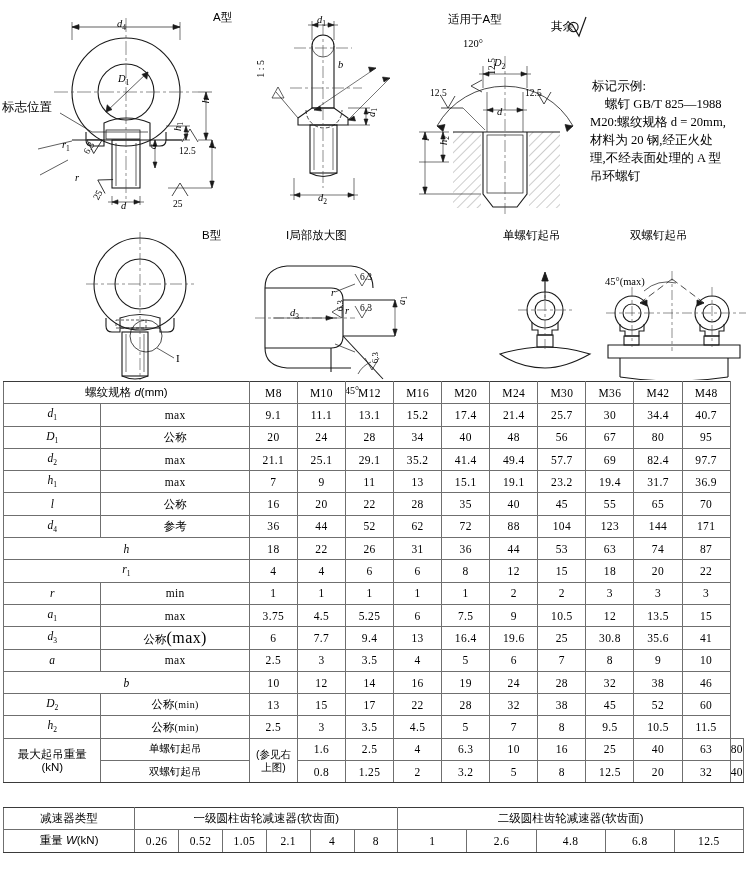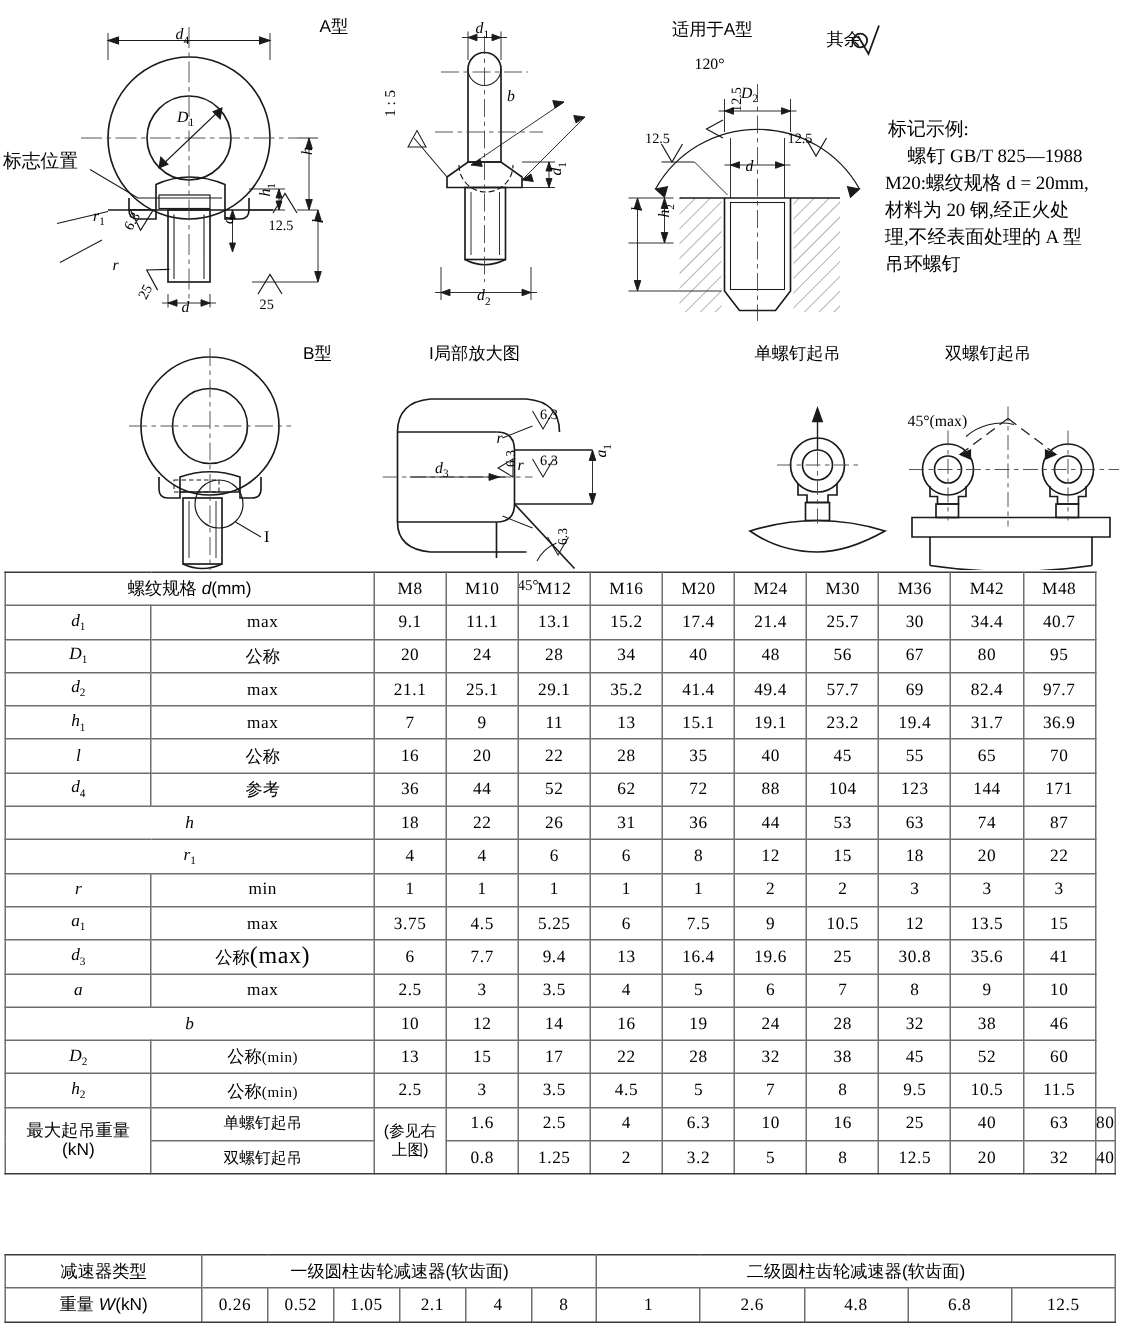--- a/index.html
+++ b/index.html
@@ -17,21 +17,21 @@
 
   svg{display:block;}
   .mk{position:absolute;}
 
   
   .note{position:absolute;font-size:12.6px;line-height:17.6px;white-space:nowrap;font-style:normal;}
 
   
   table{border-collapse:collapse;font-size:11.5px;}
   .t1{position:absolute;left:3px;top:381px;width:741px;}
-  .t2{position:absolute;left:3px;top:807px;width:741px;margin-top:29px;}
+  .t2{position:absolute;left:3px;top:807px;width:741px;}
   .t1 td,.t2 td{border:0.7px solid #6f6f6f;text-align:center;vertical-align:middle;padding:0;height:21.3px;}
   .cnum{font-family:"Liberation Serif",serif;letter-spacing:.4px;}
   .sym{font-style:italic;}
   .sym sub{font-size:7.5px;font-style:normal;}
   .zh{font-family:"Liberation Sans","DejaVu Sans",sans-serif;font-size:11.5px;}
   .zhs{font-family:"Liberation Sans","DejaVu Sans",sans-serif;font-size:10.5px;}
   .topline{border-top:1.6px solid #3a3a3a !important;}
   .botline{border-bottom:1.6px solid #3a3a3a !important;}
   .twoline{line-height:13px;}
 </style>

